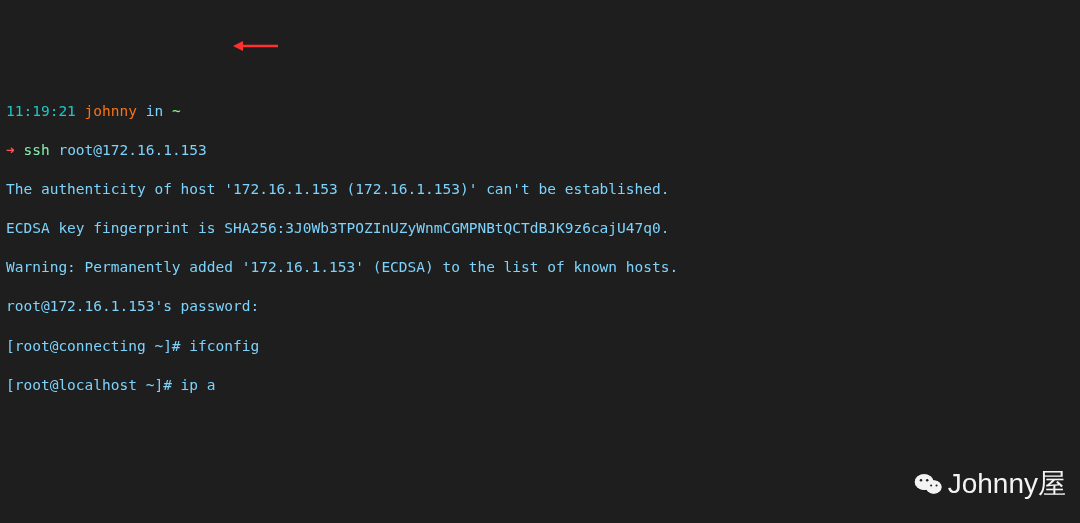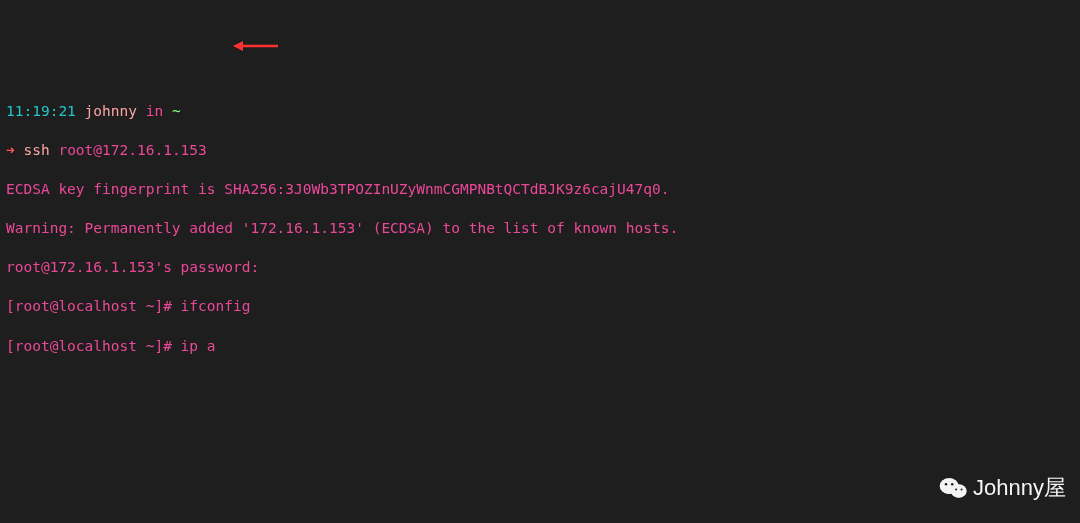--- a/index.html
+++ b/index.html
@@ -11,68 +11,69 @@
       line-height: 1.35;
       width: 1080px;
       height: 523px;
       overflow: hidden;
       position: relative;
       padding: 4px 6px;
       white-space: pre;
     }
     .line { white-space: pre; }
     .cyan { color: #21c7c7; }
-    .bright-cyan { color: #fca5a5; }
+    .bright-cyan { color: #f97316; }
     .bright-green { color: #7fff7f; }
-    .green { color: #fca5a5; }
+    .green { color: #86efac; }
     .red { color: #ff5555; }
-    .white { color: #ec4899; }
+    .white { color: #7dd3fc; }
     .arrow {
       position: absolute;
       top: 18px;
       left: 216px;
       width: 45px;
       height: 12px;
       pointer-events: none;
     }
     .arrow svg { width: 100%; height: 100%; }
     .watermark {
       position: absolute;
       right: 14px;
       bottom: 20px;
       display: flex;
       align-items: center;
       gap: 6px;
       color: #ffffff;
       font-family: sans-serif;
-      font-size: 22px;
+      font-size: 28px;
       font-weight: 500;
       opacity: 0.95;
       pointer-events: none;
     }
     .watermark .icon {
       width: 28px;
       height: 28px;
       display: flex;
       align-items: center;
       justify-content: center;
     }
   </style>
 </head>
 <body>
 
 
 
 <div class="terminal">
 <div class="line"><span class="cyan">11:19:21</span><span class="white"> </span><span class="bright-cyan">johnny</span><span class="white"> in </span><span class="bright-green">~</span></div>
 <div class="line"><span class="red">➜ </span><span class="green">ssh</span><span class="white"> root@172.16.1.153</span></div>
+<div class="line white">The authenticity of host '172.16.1.153 (172.16.1.153)' can't be established.</div>
 <div class="line white">ECDSA key fingerprint is SHA256:3J0Wb3TPOZInUZyWnmCGMPNBtQCTdBJK9z6cajU47q0.</div>
 <div class="line white">Warning: Permanently added '172.16.1.153' (ECDSA) to the list of known hosts.</div>
 <div class="line white">root@172.16.1.153's password:</div>
-<div class="line white">[root@localhost ~]# ifconfig</div>
+<div class="line white">[root@connecting ~]# ifconfig</div>
 <div class="line white">[root@localhost ~]# ip a</div>
 
 
 
 
 
 
 
 
 

